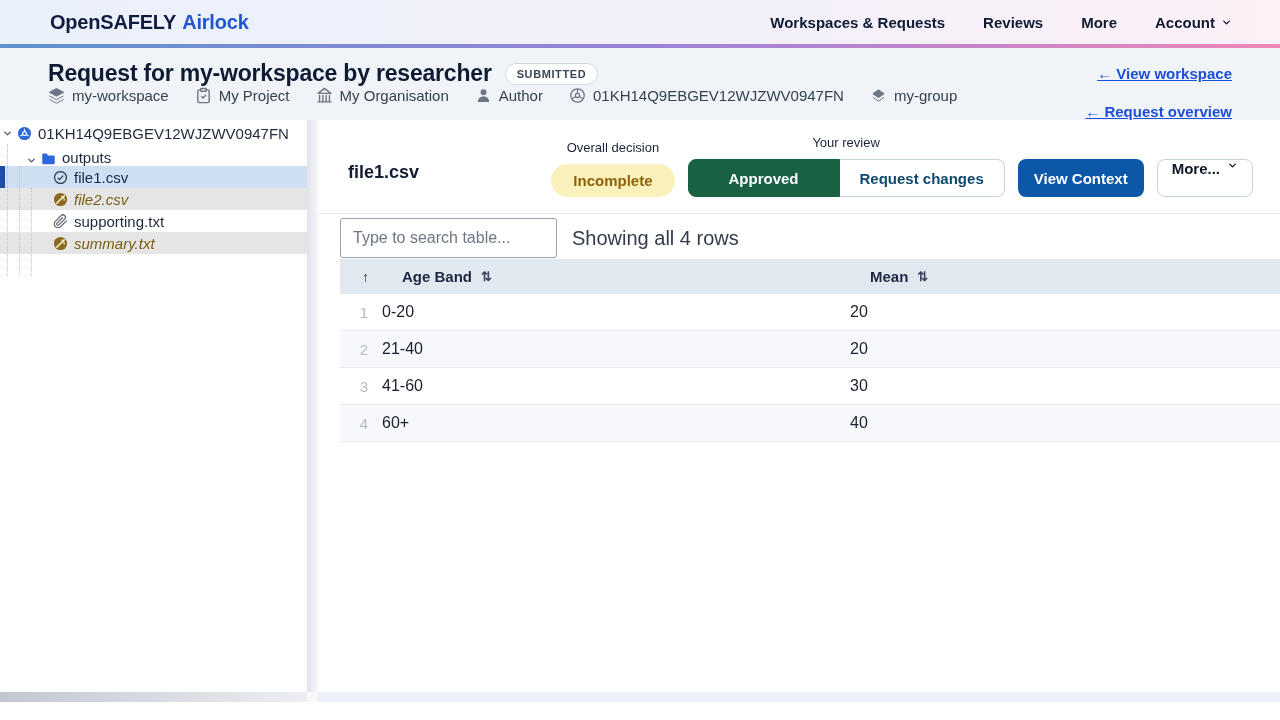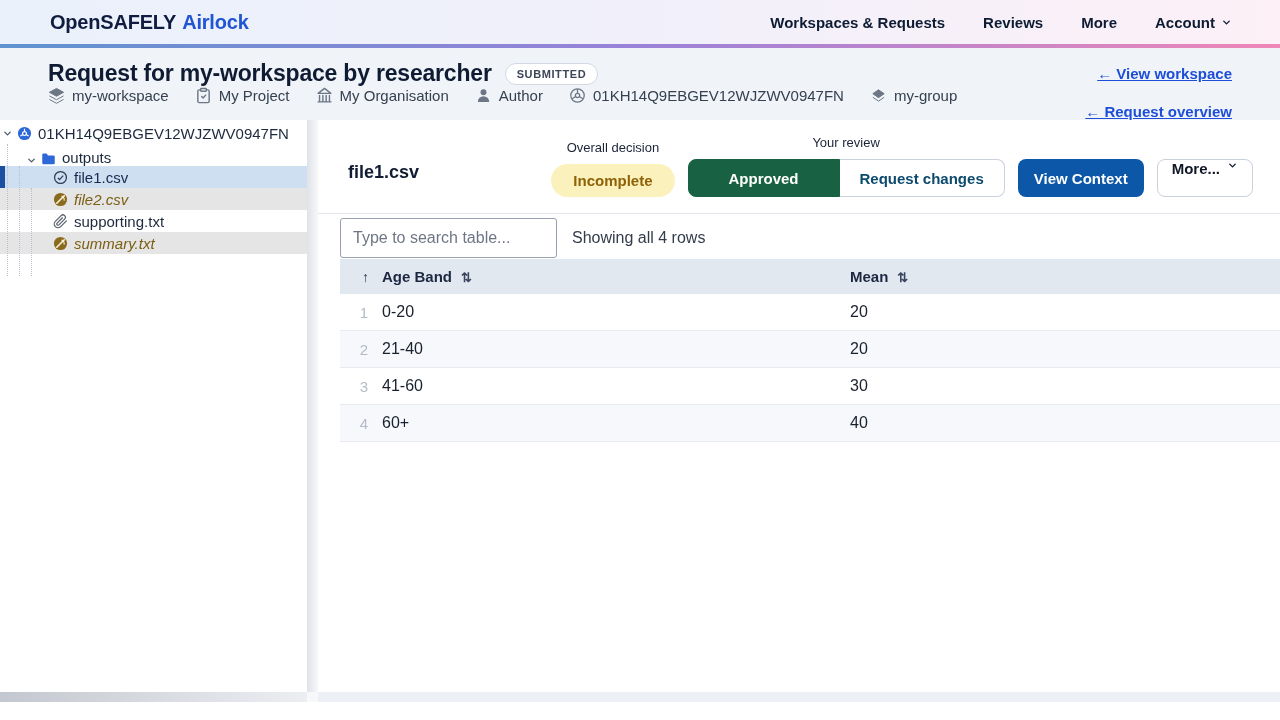--- a/index.html
+++ b/index.html
@@ -96,31 +96,31 @@
   .btn-context { background:#0d57a8; color:#fff; border:none; border-radius:8px; padding:0 16px; margin-bottom:16px; }
   .btn-more { background:#fff; color:#101826; border:1px solid #c9d1dd; border-radius:8px; padding:0 14px; margin-bottom:16px; display:flex; gap:7px; }
 
   
   .table-toolbar { display:flex; align-items:center; gap:15px; padding:3px 0 0 22px; height:45px; flex-shrink:0; }
   .search-input {
     width:217px; height:40px; border:1px solid #97a1b1; border-radius:3px;
     padding:0 12px; font-size:16px; font-family:inherit; color:#111827; background:#fff;
   }
   .search-input::placeholder { color:#6e7685; }
-  .rows-summary { font-size:16px; color:#333c4b; }
+  .rows-summary { font-size:20px; color:#333c4b; }
 
   
   .data-table { margin-left:22px; }
   .dt-header, .dt-row { display:grid; grid-template-columns:42px 468px 1fr; align-items:center; }
   .dt-header { height:35px; background:#e2e8f0; font-weight:700; font-size:15px; color:#1c2740; }
   .dt-row { height:37px; border-bottom:1px solid #e7eaf0; font-size:16px; color:#19202e; background:#fff; }
   .dt-row.stripe { background:#f6f8fb; }
   .dt-num { color:#b4bbc7; text-align:right; padding-right:14px; font-size:15px; }
   .dt-sortnum { text-align:right; padding-right:13px; color:#2a3550; font-size:14px; cursor:pointer; }
-  .dt-col { display:flex; align-items:flex-end; gap:9px; }
+  .dt-col { display:flex; align-items:center; gap:9px;margin-left:20px; }
   .sort-icon { font-size:13px; color:#3a465e; cursor:pointer; }
 
   
   .bottom-strip { height:10px; display:flex; }
   .bs-left { width:307px; background:linear-gradient(90deg,#c3c7cf,#eceef2); cursor:pointer; }
   .bs-mid { width:11px; background:#f7f8fa; }
   .bs-right { flex:1; background:#edf1f7; }
 </style>
 </head>
 <body>

